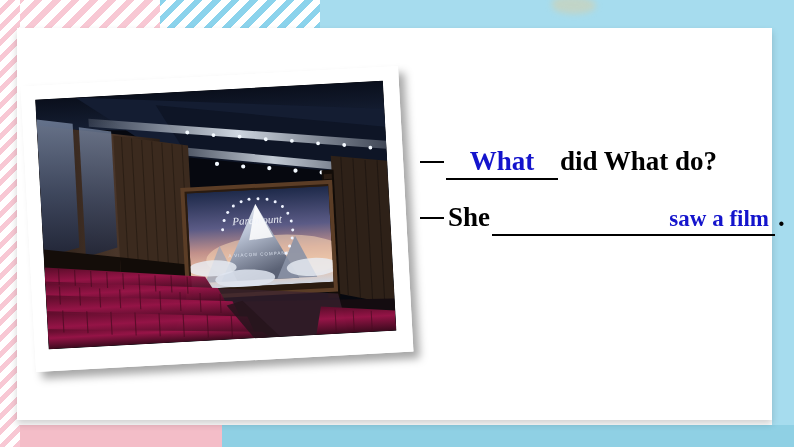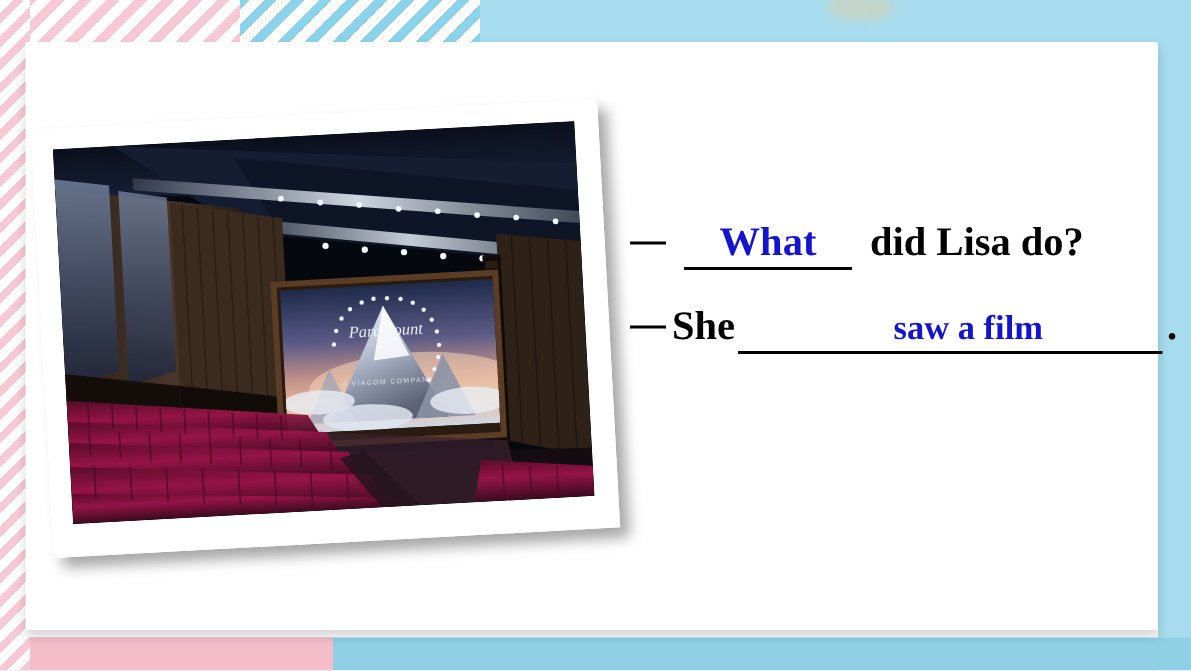--- a/index.html
+++ b/index.html
@@ -126,21 +126,21 @@
   }
   .sline {
     position: relative;
     display: flex;
     align-items: baseline;
     font-size: 27px;
     color: #000000;
     font-weight: 700;
     white-space: nowrap;
   }
-  .sline.line1 { margin-bottom: 22px; gap: 10px; }
+  .sline.line1 { margin-bottom: 22px; }
   .dash {
     display: inline-block;
     width: 24px;
     height: 2.5px;
     background: #000;
     margin-right: 2px;
     position: relative;
     top: -7px;
     flex: none;
   }
@@ -148,21 +148,21 @@
     position: relative;
     display: inline-block;
     text-align: center;
     color: #1414cc;
     font-weight: 700;
     border-bottom: 2.5px solid #000;
     padding: 0 6px 3px 6px;
     line-height: 1.05;
   }
   .blank.b1 { min-width: 100px; font-size: 27px; }
-  .blank.b2 { min-width: 247px; font-size: 23px; text-align: center; padding-left: 30px; }
+  .blank.b2 { min-width: 247px; font-size: 23px; text-align: right; padding-left: 30px; }
   .plain { font-weight: 700; color: #000; }
   .plain.after1 { margin-left: 2px; }
   .plain.she { margin-right: 2px; margin-left: 2px; }
   .period { font-weight: 700; color: #000; margin-left: 3px; }
 
   .tiny-dot {
     position: absolute;
     left: 104px; top: 56px;
     width: 3px; height: 3px;
     background: #cfcfcf;
@@ -392,21 +392,21 @@
         <polygon points="196,212 232,250 206,250 180,216" fill="#26141c" opacity=".85"></polygon>
       </svg>
     </div>
   </div>
 
   <div class="sentences">
 
     <div class="sline line1">
       <span class="dash"></span>
       <span class="blank b1">What</span>
-      <span class="plain after1">did Lisa do?</span>
+      <span class="plain after1">did What do?</span>
     </div>
 
     <div class="sline line2">
       <span class="dash"></span>
       <span class="plain she">She</span>
       <span class="blank b2">saw a film</span>
       <span class="period">.</span>
     </div>
 
   </div>

